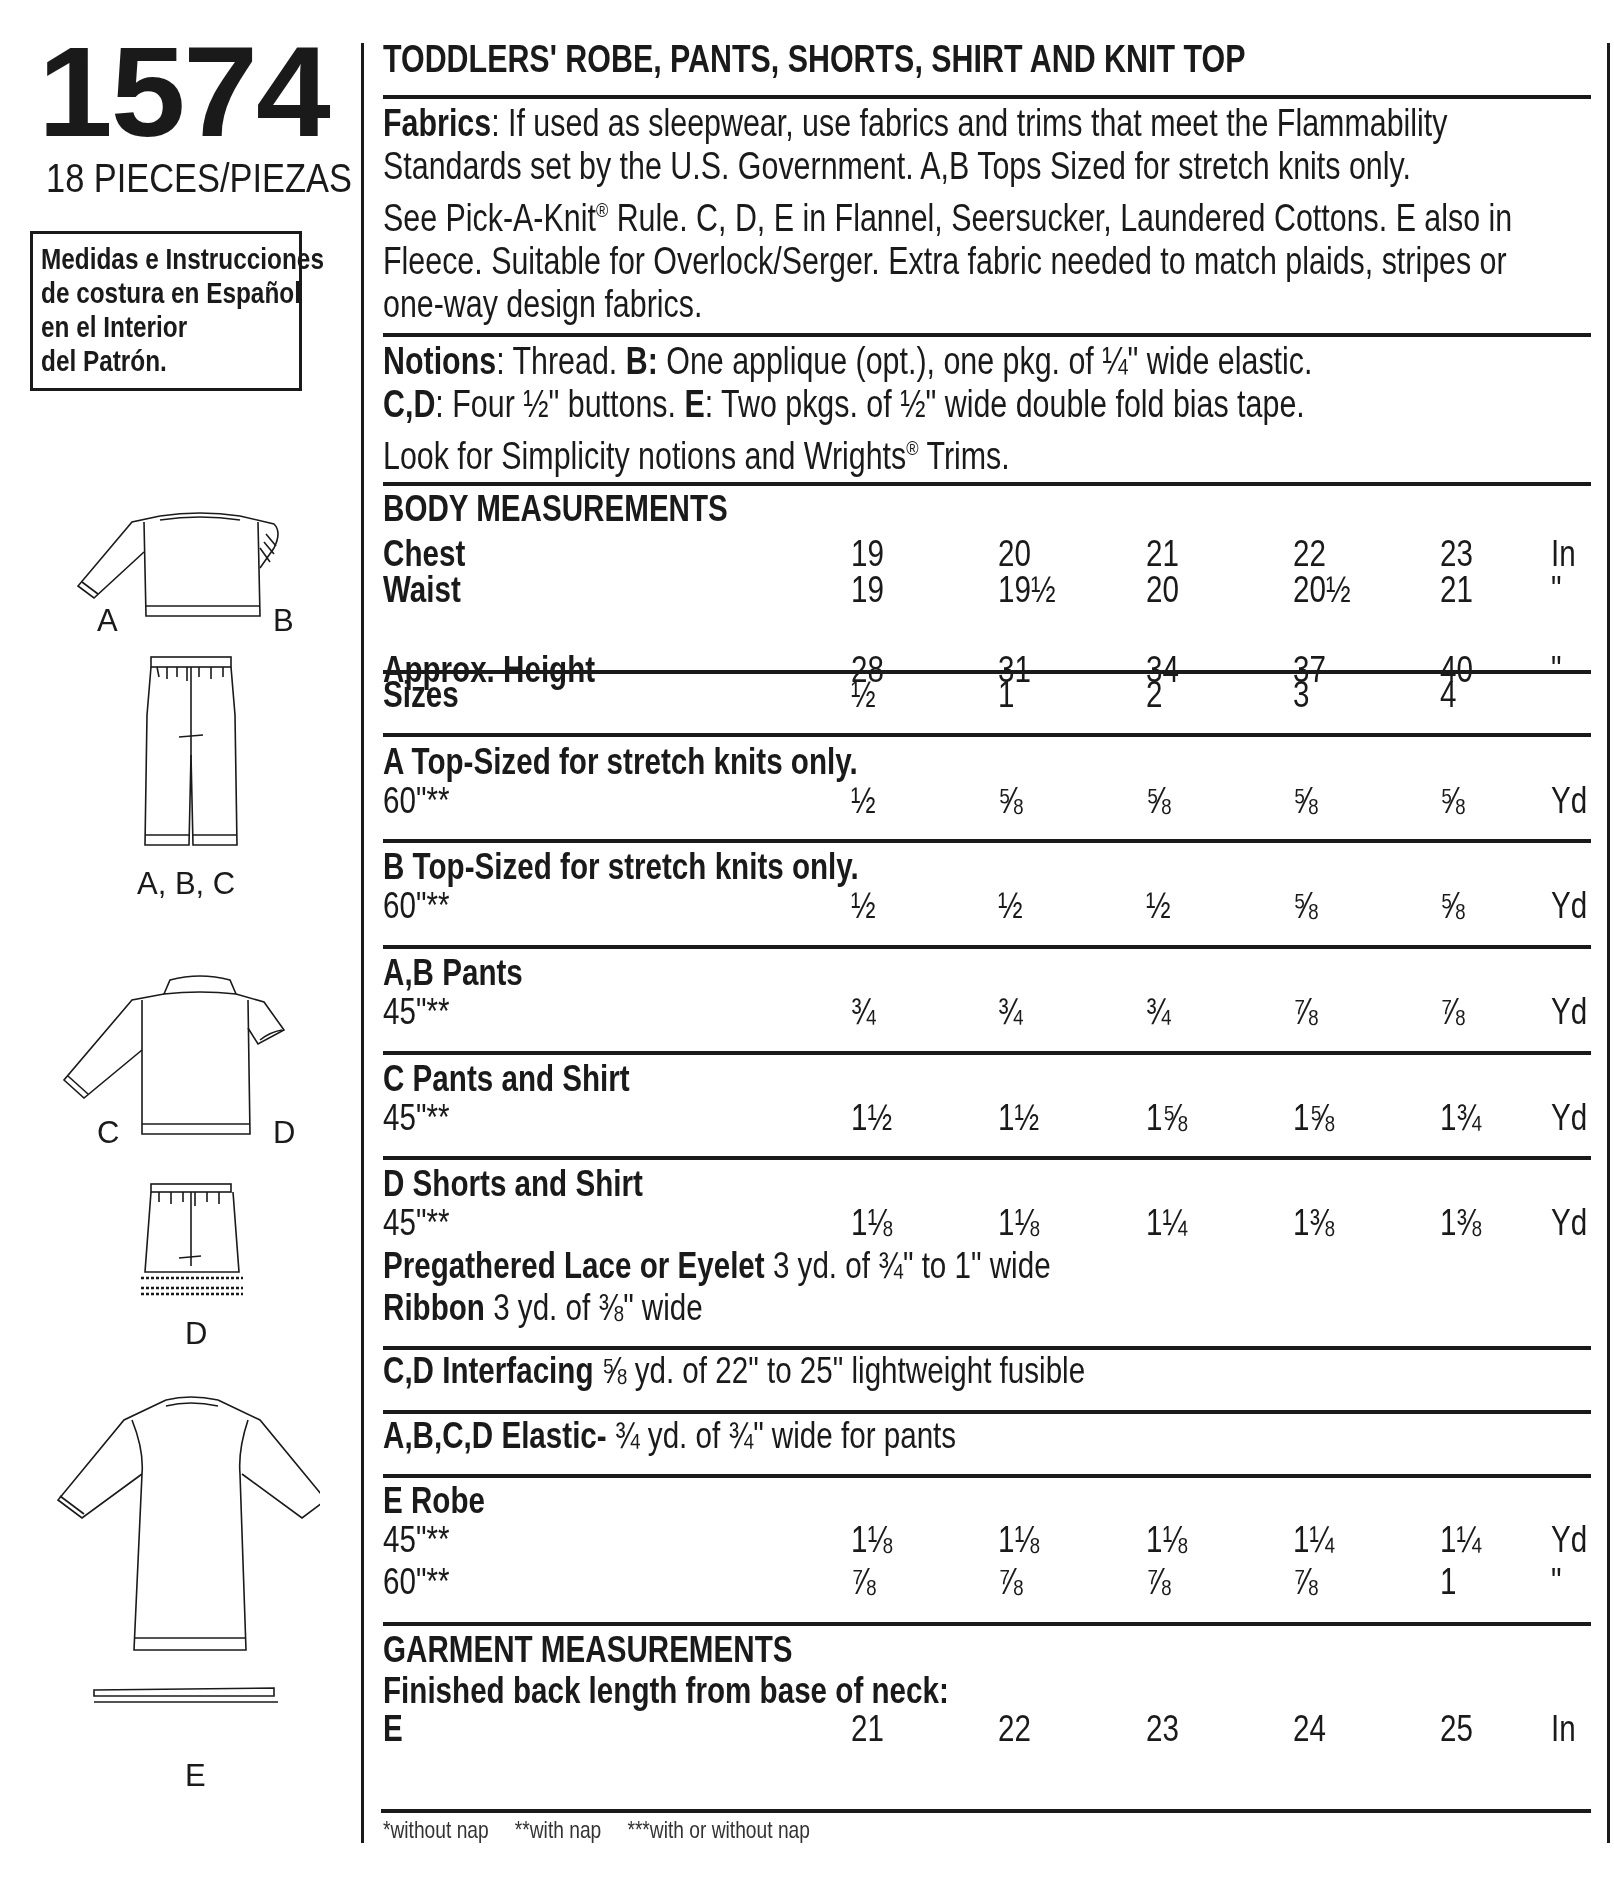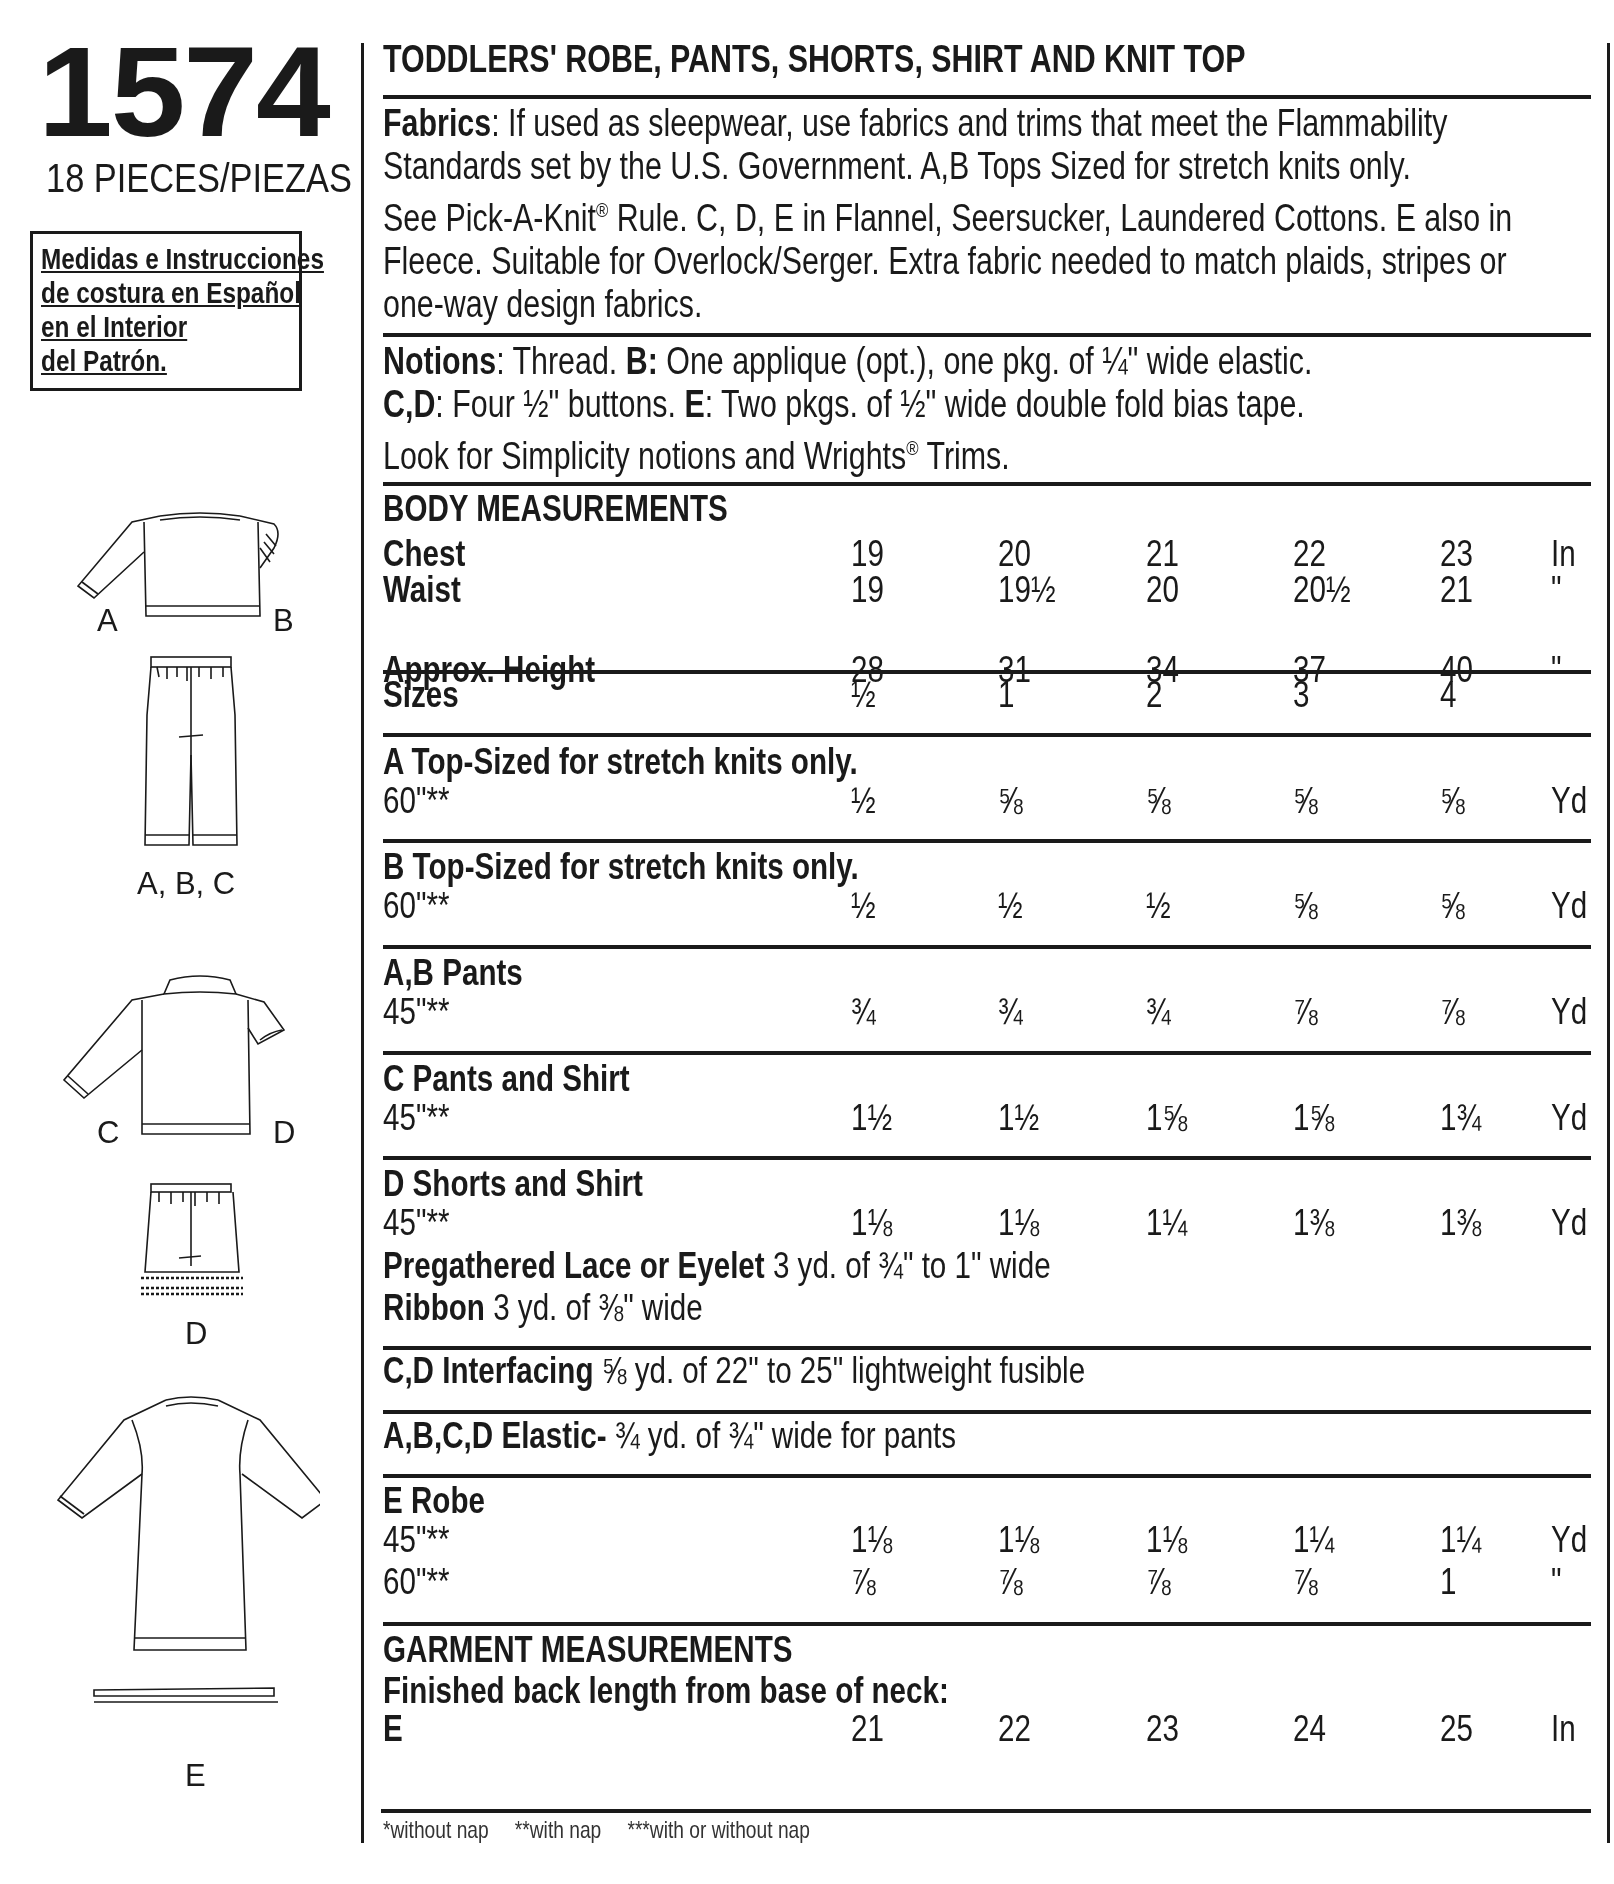--- a/index.html
+++ b/index.html
@@ -1,21 +1,21 @@
 <!DOCTYPE html>
 <html><head>
 <meta charset="utf-8">
 <style>
   html, body { margin:0; padding:0; background:#ffffff; }
   body { width:1614px; height:1884px; position:relative; overflow:hidden; color:#1a1a1a; font-family:"Liberation Sans", sans-serif; }
   .abs { position:absolute; }
   
   #pattern-number { left:38px; top:28px; font-size:128px; font-weight:bold; letter-spacing:-2px; line-height:1; transform:scaleX(1.05); transform-origin:left top; }
   #pieces { left:46px; top:158px; font-size:40px; line-height:1; transform:scaleX(0.86); transform-origin:left top; white-space:nowrap; }
-  #spanish-box { left:30px; top:231px; width:272px; height:160px; border:3px solid #1a1a1a; box-sizing:border-box; padding:8px 6px 15px 8px;text-decoration:underline; }
+  #spanish-box { left:30px; top:231px; width:272px; height:160px; border:3px solid #1a1a1a; box-sizing:border-box; padding:8px 6px 15px 8px; }
   #spanish-box .line { font-size:29px; font-weight:bold; line-height:34px; white-space:nowrap; transform:scaleX(0.84); transform-origin:left top; }
   .fig-label { font-size:31px; line-height:1; font-family:"Liberation Sans", sans-serif; }
   
   #divider { left:361px; top:43px; width:3px; height:1800px; background:#1a1a1a; }
   #right-border { left:1607px; top:43px; width:3px; height:1800px; background:#1a1a1a; }
   
   .cond { transform:scaleX(0.8); transform-origin:left top; white-space:nowrap; }
   #title { left:383px; top:40px; font-size:38px; font-weight:bold; line-height:1; }
   .rule { position:absolute; left:383px; width:1208px; height:4px; background:#1a1a1a; }
   .para { position:absolute; left:383px; font-size:38px; line-height:43px; }

